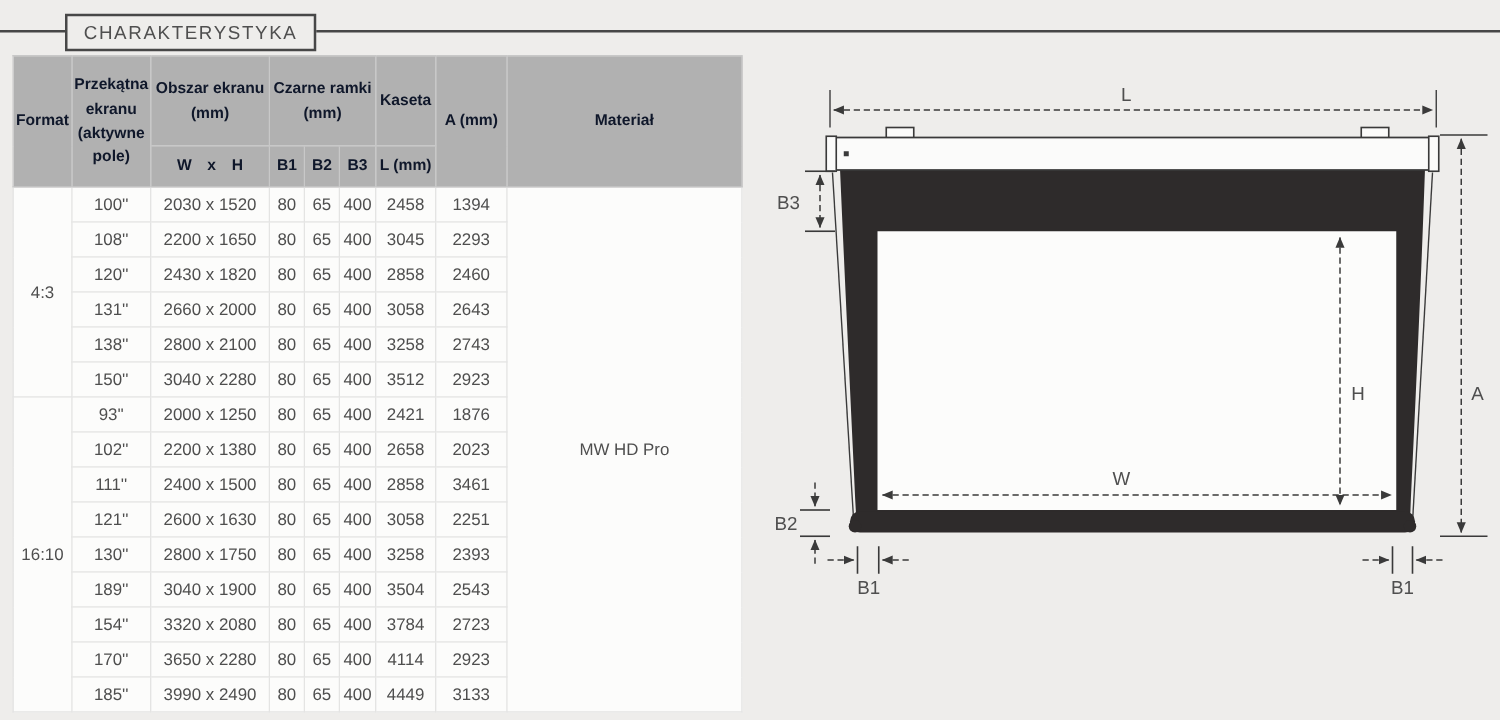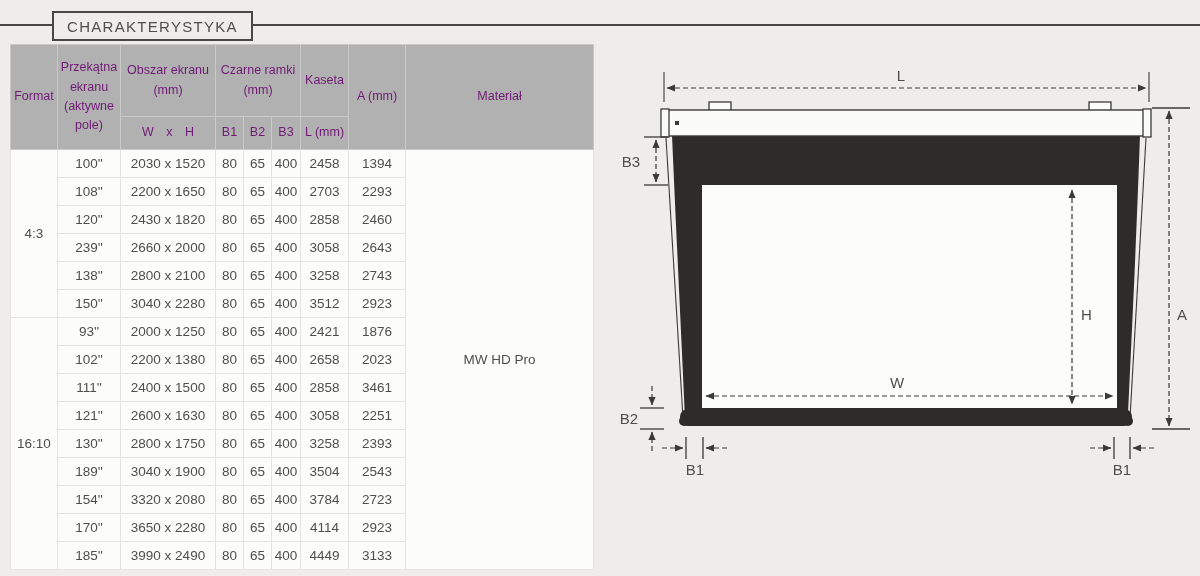--- a/index.html
+++ b/index.html
@@ -21,21 +21,21 @@
     padding:0 13px;display:flex;align-items:center;z-index:2;
     font-size:15px;letter-spacing:1.3px;color:#4f4f4f;
   }
 
   
   .spec{
     position:absolute;left:10px;top:44px;width:583px;
     border-collapse:collapse;table-layout:fixed;
   }
   .spec th{
-    background:#b1b1b1;color:#701a75;font-weight:400;font-size:12.5px;
+    background:#b1b1b1;color:#0f172a;font-weight:700;font-size:12.5px;
     border:1px solid #c8c8c8;text-align:center;vertical-align:middle;
     line-height:1.55;padding:1px;
   }
   .spec thead tr.hrow1{height:72px}
   .spec thead tr.hrow2{height:33px}
   .spec td{
     background:#fcfcfb;color:#4e4e4e;font-size:13.5px;
     border:1px solid #e4e4e3;text-align:center;vertical-align:middle;
     height:27px;padding:0;white-space:nowrap;
   }
@@ -99,34 +99,34 @@
           <td>2458</td>
           <td>1394</td>
           <td rowspan="15">MW HD Pro</td>
         </tr>
         <tr>
           <td>108''</td>
           <td>2200 x 1650</td>
           <td>80</td>
           <td>65</td>
           <td>400</td>
-          <td>2703</td>
+          <td>3045</td>
           <td>2293</td>
         </tr>
         <tr>
           <td>120''</td>
           <td>2430 x 1820</td>
           <td>80</td>
           <td>65</td>
           <td>400</td>
           <td>2858</td>
           <td>2460</td>
         </tr>
         <tr>
-          <td>239''</td>
+          <td>131''</td>
           <td>2660 x 2000</td>
           <td>80</td>
           <td>65</td>
           <td>400</td>
           <td>3058</td>
           <td>2643</td>
         </tr>
         <tr>
           <td>138''</td>
           <td>2800 x 2100</td>

